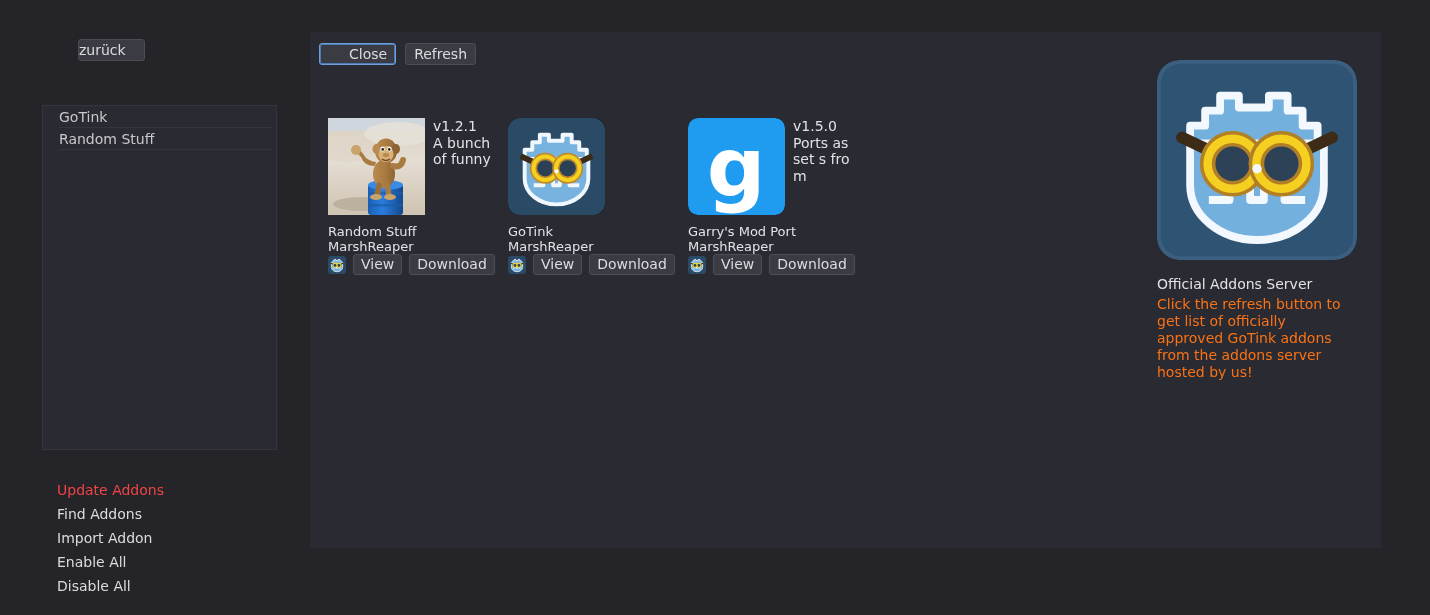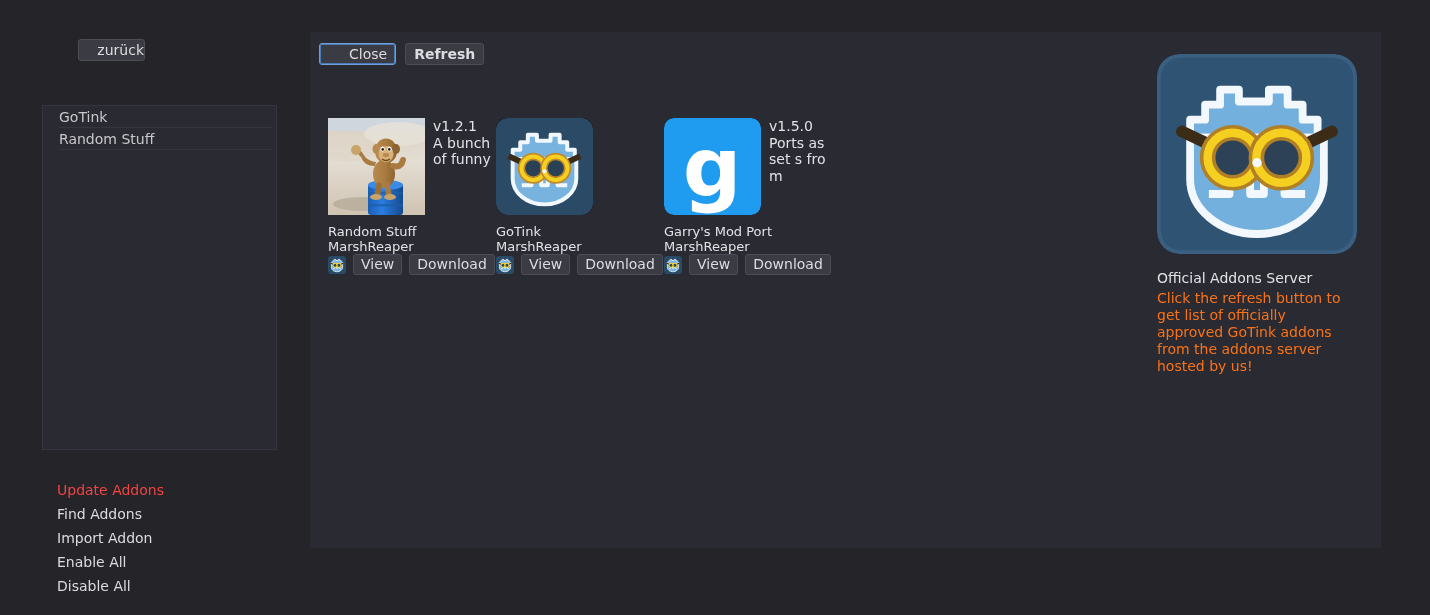--- a/index.html
+++ b/index.html
@@ -37,21 +37,21 @@
     padding-left: 29px;
   }
 
   
   #back-button {
     position: absolute;
     left: 78px;
     top: 39px;
     width: 67px;
     height: 22px;
-    text-align: right;
+    text-align: left;
     padding: 2px 0 3px 0;
   }
 
   
   #addon-list {
     position: absolute;
     left: 42px;
     top: 105px;
     width: 235px;
     height: 345px;
@@ -109,29 +109,29 @@
   }
 
   #panel-toolbar {
     position: absolute;
     left: 9px;
     top: 11px;
     display: flex;
     gap: 9px;
   }
   #close-button { height: 22px; }
-  #refresh-button { height: 22px; font-weight: bold; }
+  #refresh-button { height: 22px; }
 
   
   #addon-cards {
     position: absolute;
     left: 18px;
     top: 86px;
     display: flex;
-    gap: 4px;
+    gap: 16px;
   }
   .addon-card {
     position: relative;
     width: 164px;
     height: 185px;
     box-sizing: border-box;
   }
   .card-top {
     display: flex;
     align-items: flex-start;
@@ -183,21 +183,21 @@
   .card-actions .btn {
     font-size: 14px;
     height: 21px;
     padding: 1px 7px 2px 7px;
   }
 
   
   #server-info {
     position: absolute;
     left: 1157px;
-    top: 54px;
+    top: 60px;
     width: 200px;
   }
   #server-icon {
     width: 200px;
     height: 200px;
     border-radius: 22px;
     overflow: hidden;
     display: block;
   }
   #server-title {

